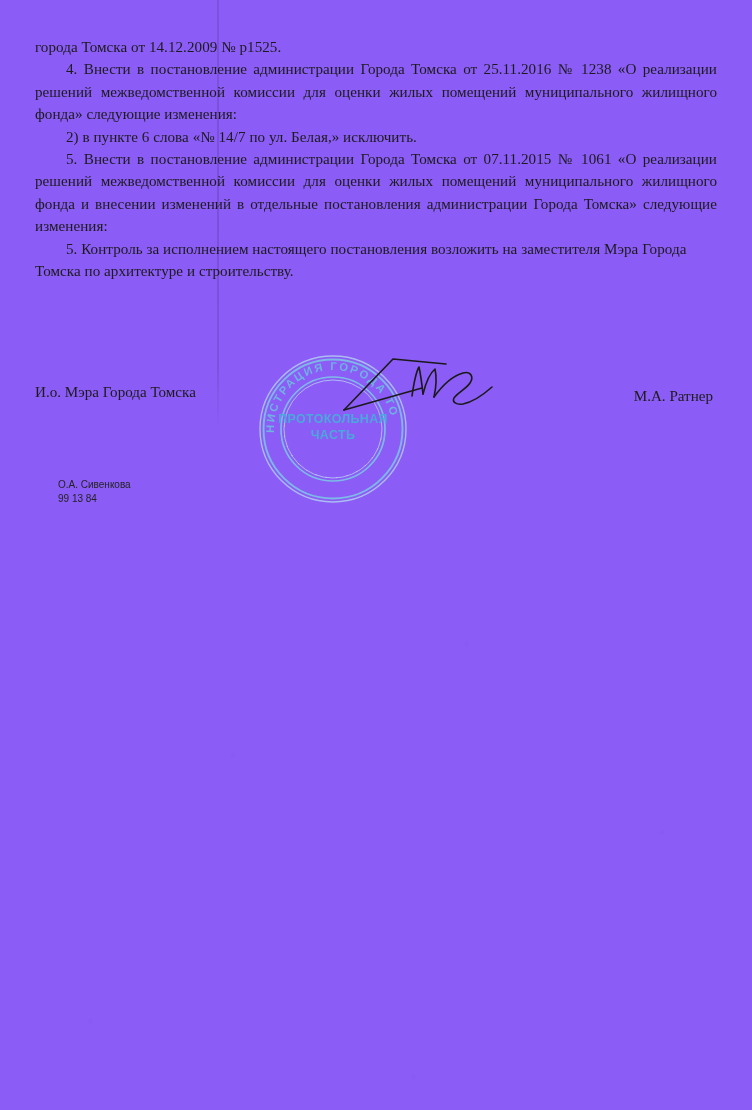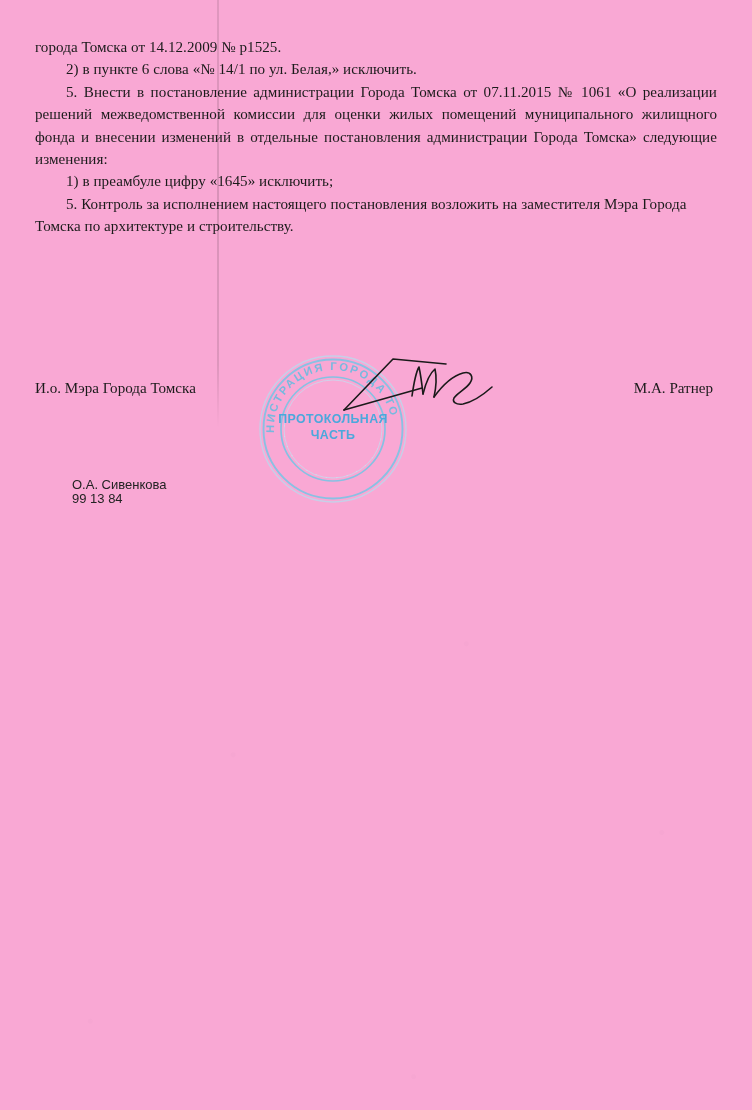--- a/index.html
+++ b/index.html
@@ -5,21 +5,21 @@
   html, body {
     margin: 0;
     padding: 0;
     background: #ffffff;
   }
 
   #page {
     position: relative;
     width: 752px;
     height: 1110px;
-    background: #f9a8d4;
+    background: #8b5cf6;
     overflow: hidden;
     font-family: "Liberation Serif", "DejaVu Serif", serif;
     color: #1b1b1b;
   }
 
   
   #paper-tint {
     position: absolute;
     inset: 0;
     background:
@@ -74,28 +74,28 @@
     position: absolute;
     left: 35px;
     top: 380px;
     width: 682px;
     display: flex;
     justify-content: space-between;
     align-items: center;
     font-size: 15.1px;
   }
   #signature-title { white-space: nowrap; }
-  #signature-name  { white-space: nowrap; padding-right: 4px; }
+  #signature-name  { white-space: nowrap; padding-right: 4px; margin-top: 8px; }
 
   
   #executor {
     position: absolute;
-    left: 72px;
+    left: 58px;
     top: 478px;
-    font-size: 13px;
+    font-size: 10px;
     line-height: 13.6px;
     color: #232323;
     font-family: "Liberation Sans", sans-serif;
   }
   #executor div { white-space: nowrap; }
 
   
   #stamp {
     position: absolute;
     left: 256px;
@@ -121,27 +121,27 @@
 <body>
 
 <div id="page">
 
   <div id="paper-tint"></div>
   <div id="scan-crease"></div>
 
   <div id="body-text">
     <p class="para lastline-left">города Томска от 14.12.2009 № р1525.</p>
 
+    <p class="para indent">4. Внести в постановление администрации Города Томска от 25.11.2016 № 1238 «О реализации решений межведомственной комиссии для оценки жилых помещений муниципального жилищного фонда» следующие изменения:</p>
 
 
-    <p class="para indent lastline-left">2)  в пункте  6 слова «№ 14/1 по ул. Белая,» исключить.</p>
+    <p class="para indent lastline-left">2)  в пункте  6 слова «№ 14/7 по ул. Белая,» исключить.</p>
 
     <p class="para indent">5. Внести в постановление администрации Города Томска от 07.11.2015 № 1061 «О реализации решений межведомственной комиссии для оценки жилых помещений муниципального жилищного фонда и внесении изменений в отдельные постановления администрации Города Томска» следующие изменения:</p>
 
-    <p class="para indent lastline-left">1) в преамбуле цифру «1645» исключить;</p>
 
 
     <p class="para indent lastline-left">5. Контроль за исполнением настоящего постановления возложить на заместителя Мэра  Города Томска  по архитектуре и строительству.</p>
   </div>
 
   <div id="signature-row">
     <span id="signature-title">И.о. Мэра Города Томска</span>
     <span id="signature-name">М.А. Ратнер</span>
   </div>
 

